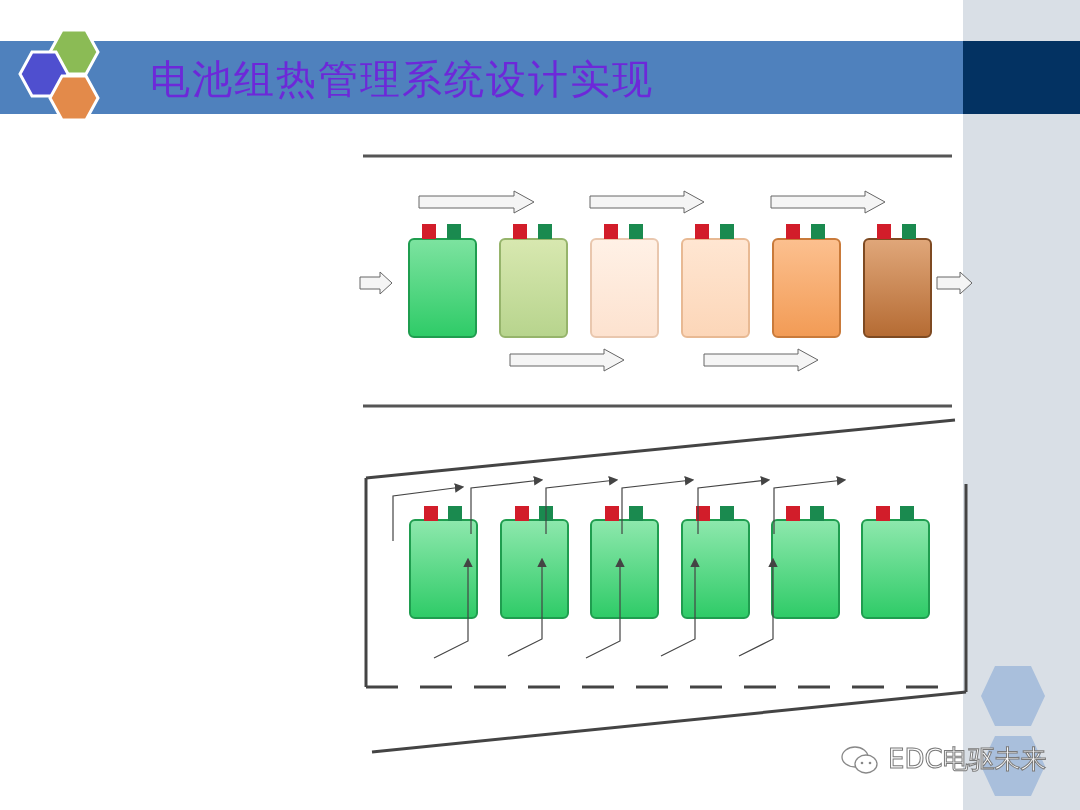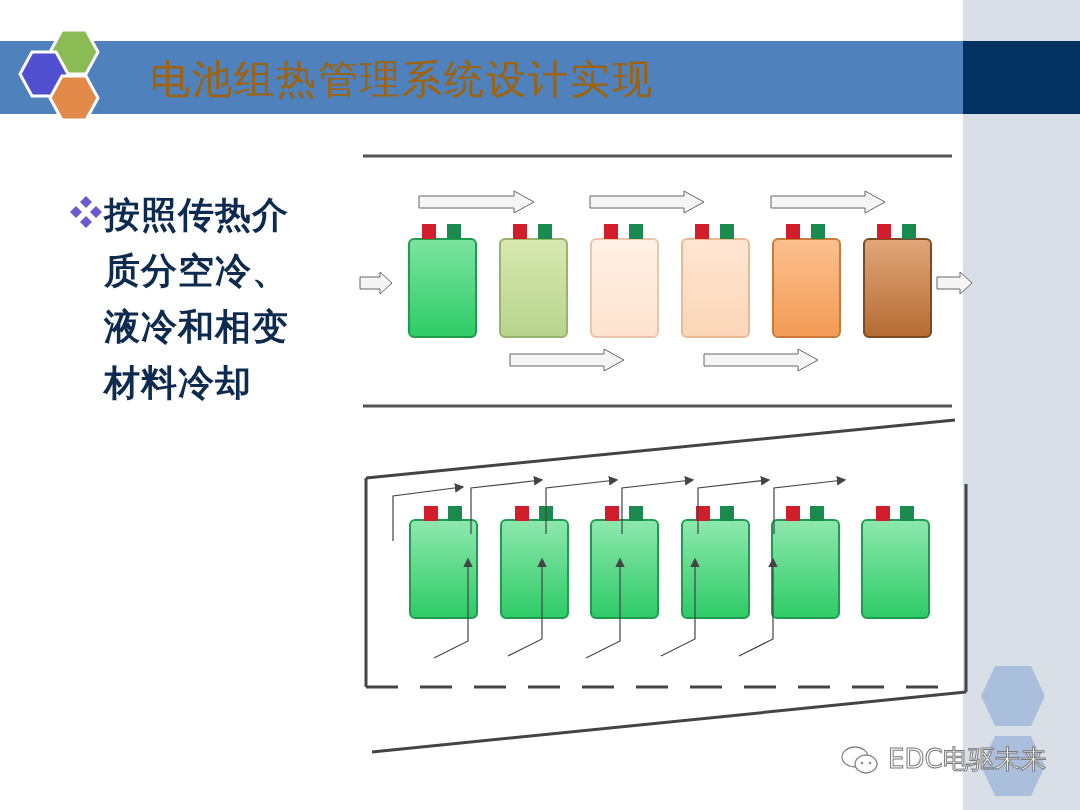--- a/index.html
+++ b/index.html
@@ -1,20 +1,20 @@
 <!DOCTYPE html>
 <html><head>
 <meta charset="utf-8">
 <style>
   html, body { margin:0; padding:0; }
   body { width:1080px; height:810px; position:relative; overflow:hidden; background:#ffffff; font-family:"DejaVu Sans", sans-serif; }
   .side-panel { position:absolute; left:963px; top:0; width:117px; height:810px; background:#d9dfe6; }
   .title-band { position:absolute; left:0; top:41px; width:963px; height:73px; background:#4f81bd; }
   .title-band-dark { position:absolute; left:963px; top:41px; width:117px; height:73px; background:#033262; }
-  .title-text { position:absolute; left:150px; top:52px; font-size:40px; color:#a16207; letter-spacing:2px; font-family:"DejaVu Serif", serif; white-space:nowrap; }
+  .title-text { position:absolute; left:150px; top:52px; font-size:40px; color:#6d28d9; letter-spacing:2px; font-family:"DejaVu Serif", serif; white-space:nowrap; }
   .logo { position:absolute; left:14px; top:22px; width:110px; height:106px; }
   .bullets { position:absolute; left:68px; top:186px; width:270px; }
   .bullet { display:flex; align-items:flex-start; margin-bottom:10px; }
   .bullet-icon { width:36px; height:36px; flex:none; margin-top:6px; }
   .bullet-text { font-size:36px; line-height:56px; color:#0d2b4f; font-weight:bold; width:220px; word-break:break-all; font-family:"DejaVu Serif", serif; letter-spacing:1px; }
   .diagram { position:absolute; left:355px; top:140px; width:625px; height:640px; }
   .watermark { position:absolute; left:840px; top:742px; display:flex; align-items:center; gap:8px; }
   .wm-text { font-size:26px; color:#ffffff; -webkit-text-stroke:1px #7a7a7a; font-family:"DejaVu Sans", sans-serif; letter-spacing:0px; }
   .deco-hex { position:absolute; }
 </style>
@@ -27,29 +27,20 @@
 
 <svg class="logo" viewBox="0 0 110 106">
   <polygon points="48,8 72,8 84,30 72,52 48,52 36,30" fill="#8bbb55" stroke="#fff" stroke-width="3"></polygon>
   <polygon points="18,30 42,30 54,52 42,74 18,74 6,52" fill="#4f4fcf" stroke="#fff" stroke-width="3"></polygon>
   <polygon points="48,54 72,54 84,76 72,98 48,98 36,76" fill="#e38a4a" stroke="#fff" stroke-width="3"></polygon>
 </svg>
 
 <div class="title-text">电池组热管理系统设计实现</div>
 
 <div class="bullets">
-  <div class="bullet">
-    <svg class="bullet-icon" viewBox="0 0 36 36">
-      <polygon points="18,4 24,10 18,16 12,10" fill="#6a5acd"></polygon>
-      <polygon points="8,14 14,20 8,26 2,20" fill="#6a5acd"></polygon>
-      <polygon points="28,14 34,20 28,26 22,20" fill="#6a5acd"></polygon>
-      <polygon points="18,24 24,30 18,36 12,30" fill="#6a5acd"></polygon>
-    </svg>
-    <div class="bullet-text">按照传热介质分空冷、液冷和相变材料冷却</div>
-  </div>
 </div>
 
 <svg class="deco-hex" style="left:975px;top:660px;" width="80" height="150" viewBox="0 0 80 150">
   <polygon points="20,6 56,6 70,36 56,66 20,66 6,36" fill="#a9bfdc"></polygon>
   <polygon points="20,76 56,76 70,106 56,136 20,136 6,106" fill="#a9bfdc"></polygon>
 </svg>
 
 <svg class="diagram" viewBox="355 140 625 640">
   <defs>
     <linearGradient id="gSerial0" x1="0" y1="0" x2="0" y2="1">

